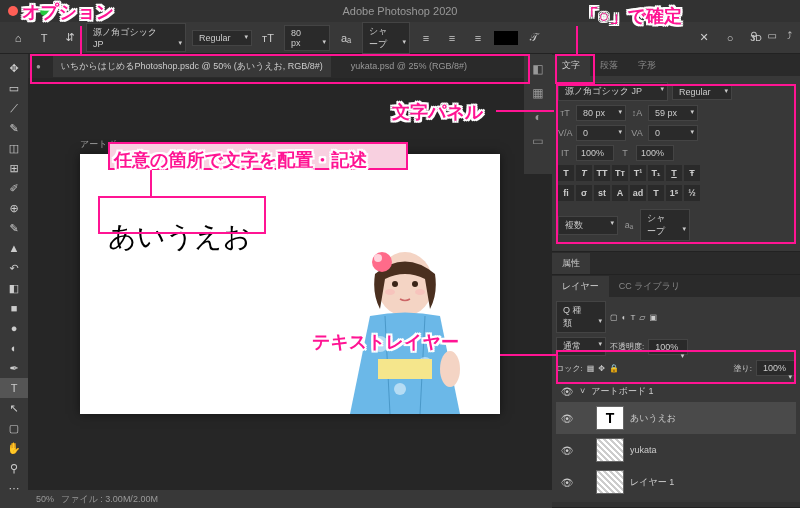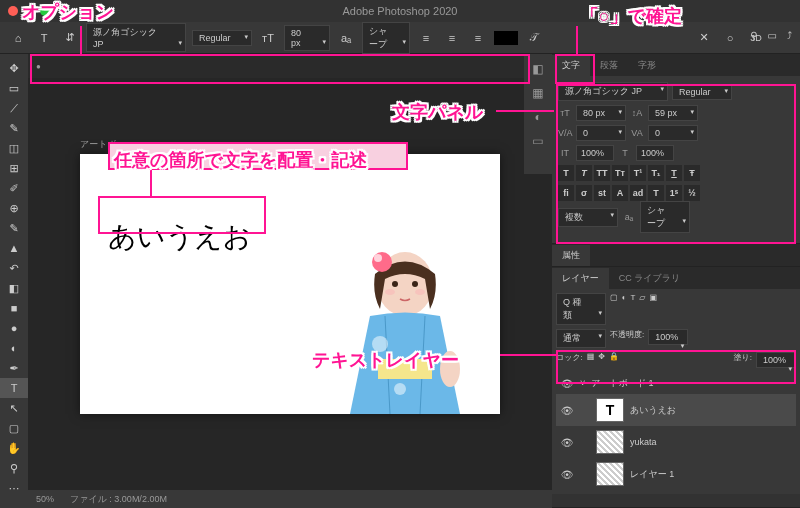--- a/index.html
+++ b/index.html
@@ -21,51 +21,51 @@
 .tool{width:28px;height:20px;display:flex;align-items:center;justify-content:center;font-size:11px;color:#ccc}
 .tool.active{background:#555}
 .center{flex:1;display:flex;flex-direction:column;background:#262626}
 .tabs{height:24px;background:#2a2a2a;display:flex;align-items:center;padding-left:8px;gap:12px;font-size:9px;color:#999}
 .tab{padding:4px 8px}.tab.active{background:#383838;color:#ccc}
 .canvas-area{flex:1;position:relative;display:flex;align-items:center;justify-content:center;background:#262626}
 .artboard{width:420px;height:260px;background:#fff;position:relative;box-shadow:0 0 10px rgba(0,0,0,.5)}
 .artboard-label{position:absolute;top:-16px;left:0;font-size:9px;color:#999}
 .text-box{position:absolute;top:62px;left:20px;font-size:28px;font-family:serif;color:#000;padding:2px 8px}
 .photo{position:absolute;bottom:0;right:20px;width:150px;height:180px}
-.statusbar{height:18px;background:#383838;display:flex;align-items:center;padding:0 8px;font-size:9px;color:#999;gap:16px}
+.statusbar{height:18px;background:#383838;display:flex;align-items:center;padding:0 8px;font-size:9px;color:#999;gap:7px}
 .right{width:248px;background:#323232;display:flex;flex-direction:column}
 .icon-strip{width:28px;background:#383838;display:flex;flex-direction:column;gap:2px;padding:4px 0;position:absolute;right:248px;top:54px;height:120px}
 .icon-strip .si{width:28px;height:22px;display:flex;align-items:center;justify-content:center;font-size:12px;color:#999}
 .panel{border-bottom:1px solid #222}
 .panel-tabs{display:flex;height:22px;align-items:center;background:#2a2a2a;font-size:9px}
 .ptab{padding:4px 10px;color:#888}.ptab.active{background:#383838;color:#ccc}
 .panel-body{padding:6px;background:#383838}
 .char-row{display:flex;align-items:center;gap:4px;margin-bottom:4px;font-size:9px}
 .char-row .lbl{width:14px;text-align:center;color:#999;font-size:9px}
 .style-btns{display:flex;gap:2px;margin-top:4px}
 .style-btns span{width:16px;height:16px;background:#2a2a2a;display:flex;align-items:center;justify-content:center;font-size:9px;font-weight:bold}
 .layers-body{padding:4px;background:#383838}
-.layer-controls{display:flex;gap:4px;margin-bottom:4px;font-size:8px;align-items:flex-start}
+.layer-controls{display:flex;gap:4px;margin-bottom:4px;font-size:8px;align-items:center}
 .layer-list{background:#383838}
 .layer{display:flex;align-items:center;height:32px;padding:0 4px;gap:6px;font-size:9px}
 .layer.selected{background:#4a4a4a}
 .eye{width:14px;text-align:center;font-size:10px}
 .thumb{width:28px;height:24px;background:#555;border:1px solid #666}
 .thumb.text{background:#fff;display:flex;align-items:center;justify-content:center;color:#000;font-size:14px;font-weight:bold}
 .thumb.img{background:linear-gradient(45deg,#ccc 25%,#fff 25%,#fff 50%,#ccc 50%,#ccc 75%,#fff 75%);background-size:6px 6px}
 .top-right-icons{position:absolute;right:8px;top:30px;display:flex;gap:10px;z-index:50}
 </style>
 </head>
 <body>
 
 <div class="annotation" style="top:0;left:22px">オプション</div>
 <div class="annotation" style="top:4px;right:118px">「○」で確定</div>
 <div class="annotation" style="top:100px;left:392px">文字パネル</div>
 <div class="annotation" style="top:148px;left:114px">任意の箇所で文字を配置・記述</div>
-<div class="annotation" style="top:348px;left:312px">テキストレイヤー</div>
+<div class="annotation" style="top:330px;left:312px">テキストレイヤー</div>
 
 <div class="highlight" style="top:54px;left:30px;width:500px;height:30px"></div>
 <div class="highlight" style="top:54px;left:555px;width:40px;height:30px"></div>
 <div class="highlight" style="top:84px;left:556px;width:240px;height:160px"></div>
 <div class="highlight" style="top:196px;left:98px;width:168px;height:38px"></div>
 <div class="highlight" style="top:142px;left:108px;width:300px;height:28px;background:#f8d0e0"></div>
 <div class="highlight" style="top:350px;left:556px;width:240px;height:34px"></div>
 
 <div style="position:absolute;top:110px;left:496px;width:58px;height:2px;background:#ff1493;z-index:170"></div>
 <div style="position:absolute;top:170px;left:150px;width:2px;height:26px;background:#ff1493;z-index:170"></div>
@@ -133,20 +133,22 @@
     <div class="tool">↖</div>
     <div class="tool">▢</div>
     <div class="tool">✋</div>
     <div class="tool">⚲</div>
     <div class="tool">⋯</div>
   </div>
 
   <div class="center">
     <div class="tabs">
       <span style="font-size:8px">●</span>
+      <div class="tab active">いちからはじめるPhotoshop.psdc @ 50% (あいうえお, RGB/8#)</div>
+      <div class="tab">yukata.psd @ 25% (RGB/8#)</div>
     </div>
     <div class="canvas-area">
       <div class="artboard">
         <div class="artboard-label">アートボ</div>
         <div class="text-box">あいうえお</div>
         <svg class="photo" viewBox="0 0 150 180">
           <ellipse cx="75" cy="50" rx="28" ry="32" fill="#f4d4c4"></ellipse>
           <path d="M45 40 Q75 15 105 40 Q108 60 100 75 L95 45 Q75 35 55 45 L50 75 Q42 60 45 40" fill="#4a2f1f"></path>
           <circle cx="65" cy="50" r="3" fill="#3a2518"></circle>
             <circle cx="85" cy="50" r="3" fill="#3a2518"></circle>
@@ -226,21 +228,21 @@
         <div class="style-btns">
           <span>fi</span>
           <span>σ</span>
           <span>st</span>
           <span>A</span>
           <span>ad</span>
           <span>T</span>
           <span>1ˢ</span>
           <span>½</span>
         </div>
-        <div class="char-row" style="margin-top:0">
+        <div class="char-row" style="margin-top:8px">
           <span class="dropdown" style="width:60px">複数</span>
           <span class="lbl">aₐ</span>
           <span class="dropdown" style="width:50px">シャープ</span>
         </div>
       </div>
     </div>
 
     <div class="panel">
       <div class="panel-tabs">
         <div class="ptab active">属性</div>

